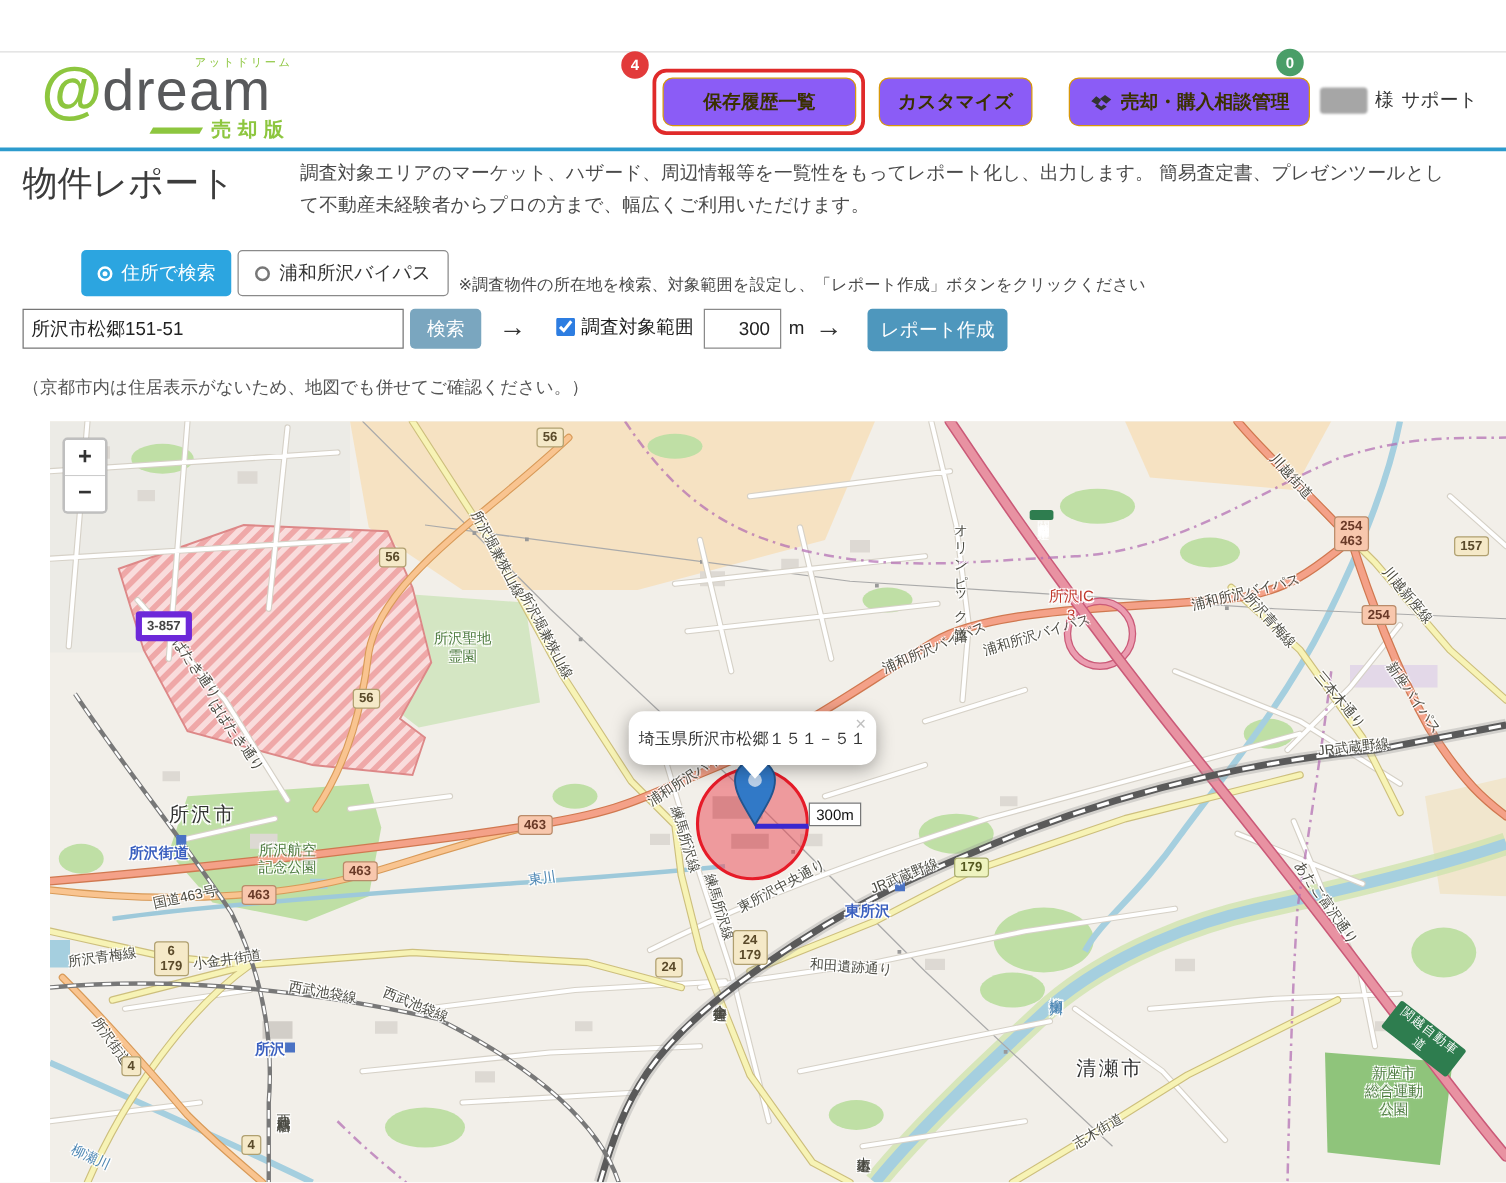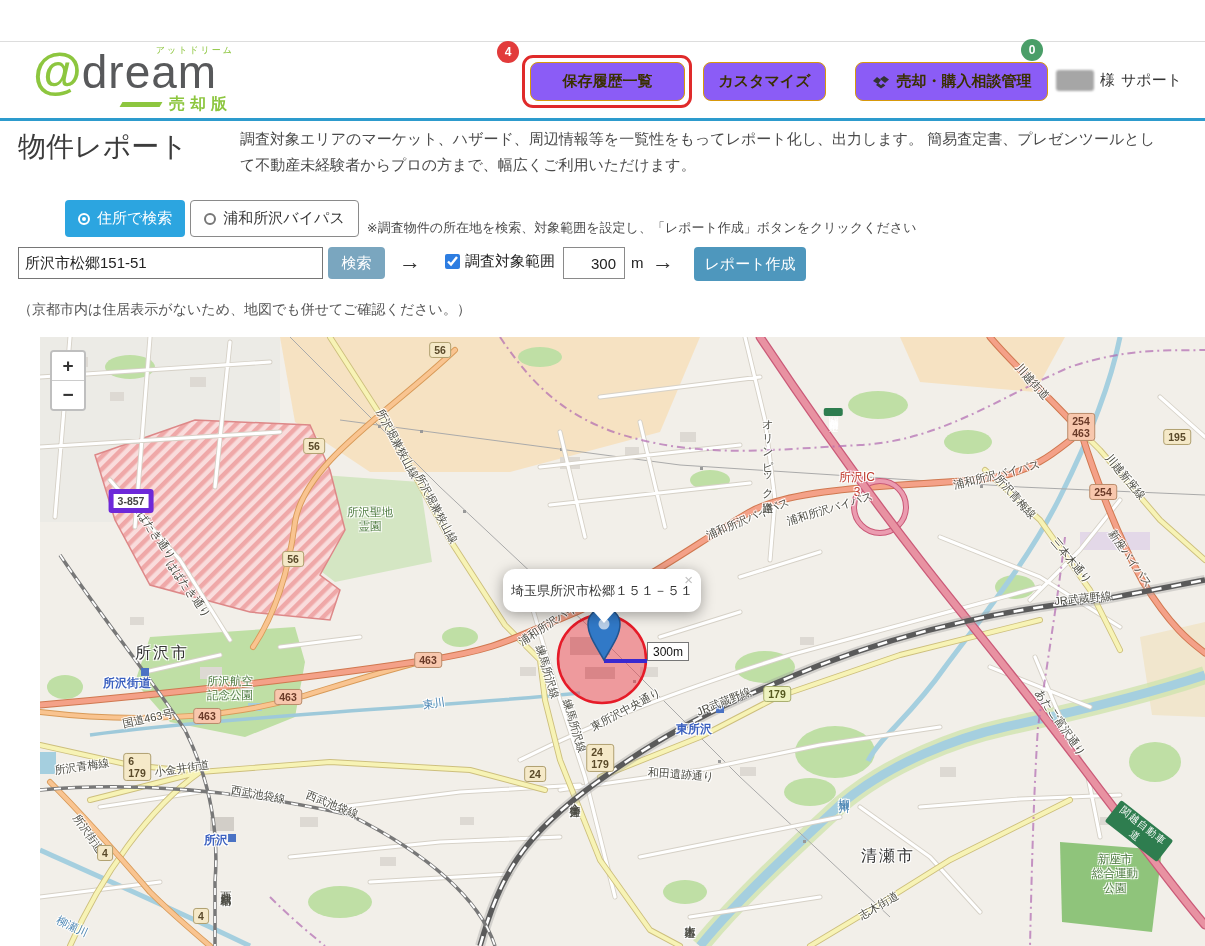--- a/index.html
+++ b/index.html
@@ -74,21 +74,21 @@
       text-align:center;line-height:1.25;pointer-events:none;
       text-shadow:-1px -1px 0 #fff,1px -1px 0 #fff,-1px 1px 0 #fff,1px 1px 0 #fff,0 0 3px #fff;}
   .lb.city{font-size:16px;color:#333;letter-spacing:2px;}
   .lb.station{color:#3a5fbf;font-size:12px;font-weight:bold;}
   .lb.park{color:#4c7a3f;font-size:11.5px;}
   .lb.river{color:#4d87b5;font-size:11px;}
   .lb.red{color:#c0392b;font-size:12px;}
   .lb.expwy{background:#2e7d4f;color:#fff;font-size:10px;padding:1px 3px;text-shadow:none;letter-spacing:1px;border-radius:2px;}
   .lb.vert{writing-mode:vertical-rl;letter-spacing:1px;}
   .sh{position:absolute;transform:translate(-50%,-50%);font-size:10.5px;font-weight:bold;line-height:1.15;
-      padding:1px 4px;border-radius:3px;white-space:pre-line;text-align:left;pointer-events:none;}
+      padding:1px 4px;border-radius:3px;white-space:pre-line;text-align:center;pointer-events:none;}
   .sh.pref{background:#f5e9c8;border:1px solid #b0a070;color:#5a4a2a;}
   .sh.nat{background:#f8c7ad;border:1px solid #b98b6a;color:#6a3a28;}
   .sh.grn{background:#eef3c0;border:1px solid #a8ad6e;color:#55591f;}
   .sh.wht{background:#fff;border:5px solid #6d28d9;color:#444;}
 
   #zoom-ctl{position:absolute;left:10px;top:13px;width:32px;background:#fff;border:2px solid rgba(0,0,0,.25);
         border-radius:4px;overflow:hidden;}
   .zoom-btn{width:100%;height:28px;display:flex;align-items:center;justify-content:center;font-size:19px;
         font-weight:bold;color:#333;cursor:pointer;background:#fff;}
   #zoom-in{border-bottom:1px solid #ccc;}
@@ -377,21 +377,21 @@
         <span class="sh pref" style="left: 400px; top: 13px;">56</span>
         <span class="sh pref" style="left: 274px; top: 109px;">56</span>
         <span class="sh pref" style="left: 253px; top: 222px;">56</span>
         <span class="sh wht" style="left: 91px; top: 164px;">3-857</span>
         <span class="sh nat" style="left: 248px; top: 360px;">463</span>
         <span class="sh nat" style="left: 167px; top: 379px;">463</span>
         <span class="sh nat" style="left: 388px; top: 323px;">463</span>
         <span class="sh nat" style="left: 1041px; top: 90px;">254
 463</span>
         <span class="sh nat" style="left: 1063px; top: 155px;">254</span>
-        <span class="sh pref" style="left: 1137px; top: 100px;">195</span>
+        <span class="sh pref" style="left: 1137px; top: 100px;">157</span>
         <span class="sh grn" style="left: 737px; top: 357px;">179</span>
         <span class="sh pref" style="left: 560px; top: 421px;">24
 179</span>
         <span class="sh pref" style="left: 495px; top: 437px;">24</span>
         <span class="sh pref" style="left: 97px; top: 430px;">6
 179</span>
         <span class="sh pref" style="left: 65px; top: 516px;">4</span>
         <span class="sh pref" style="left: 161px; top: 579px;">4</span>
       </div>
 

